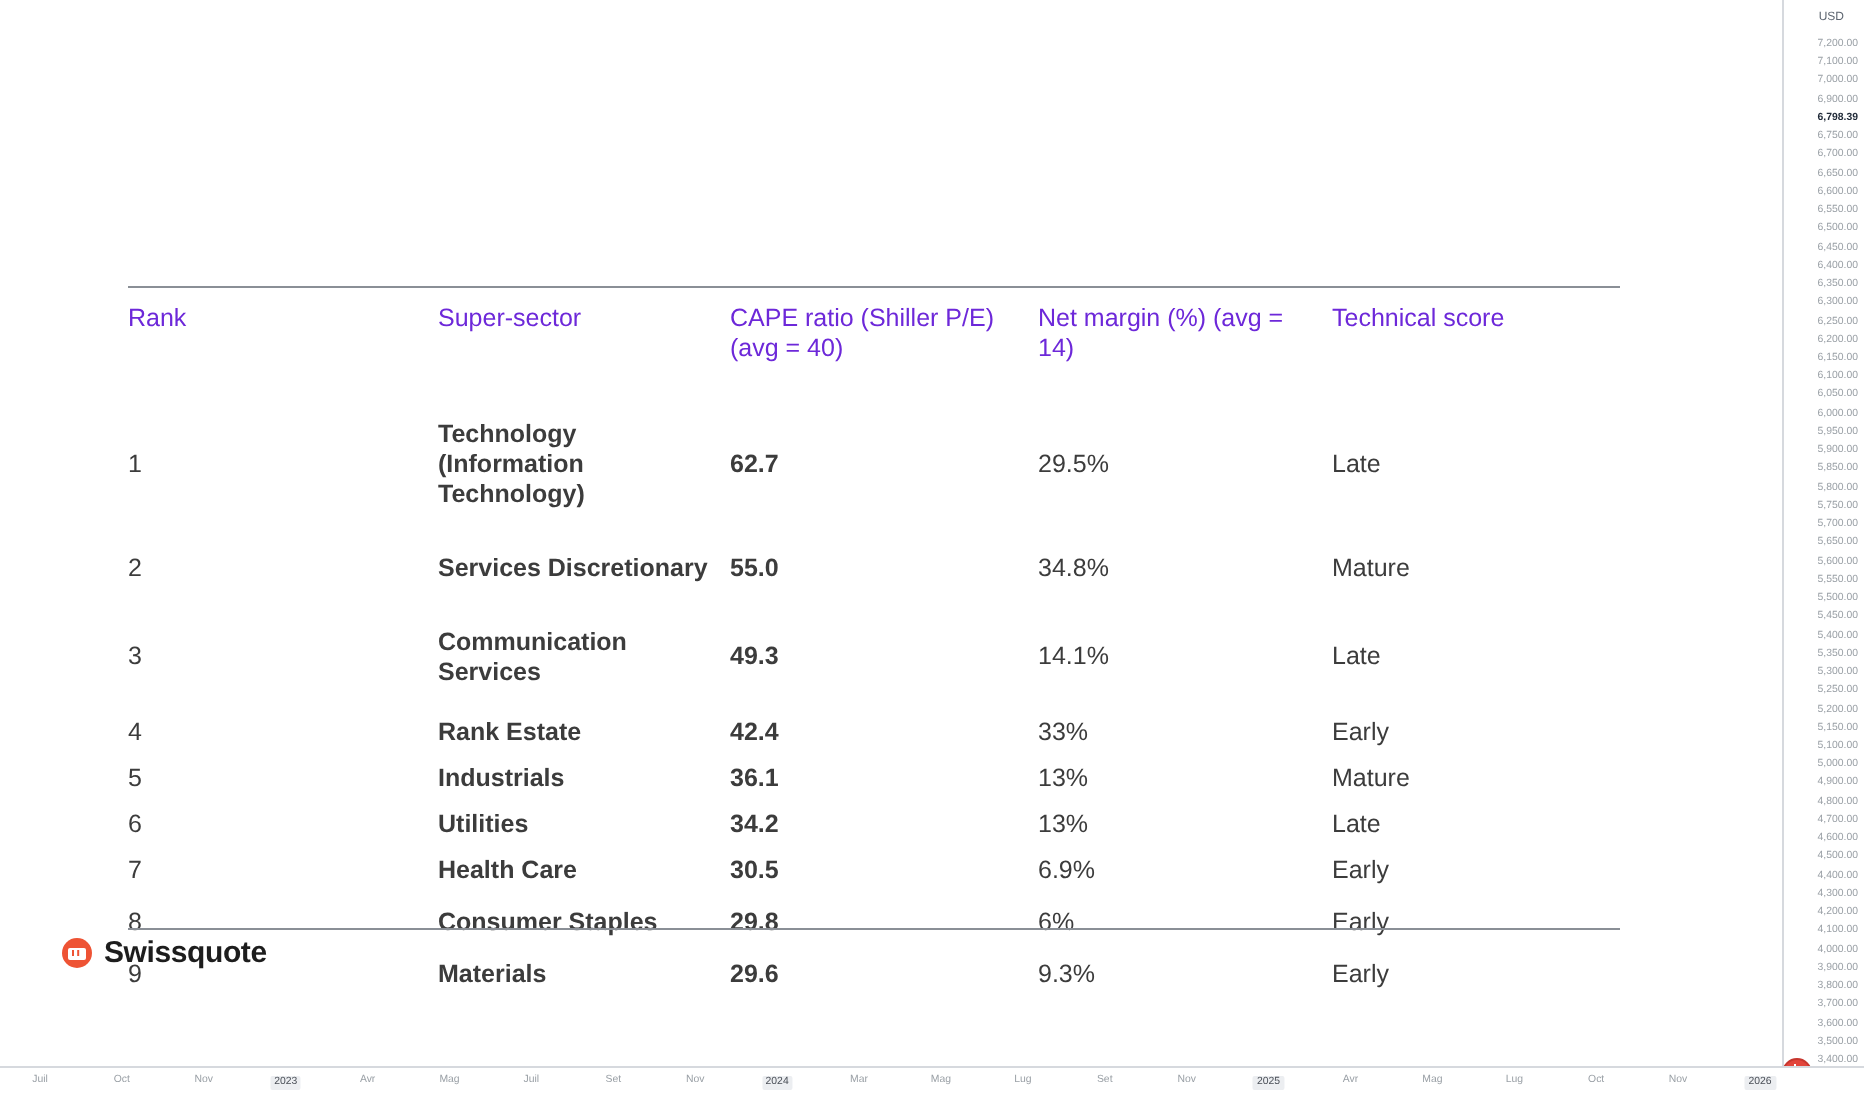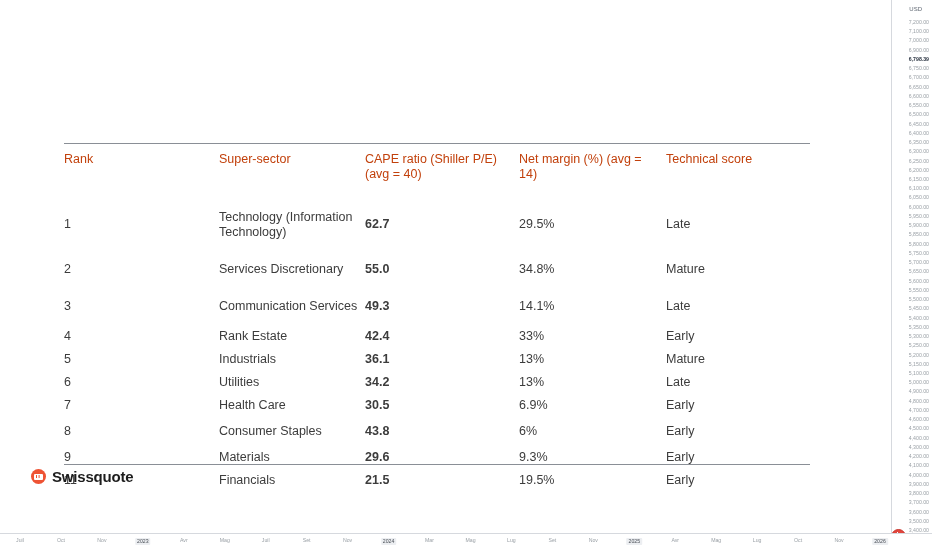--- a/index.html
+++ b/index.html
@@ -160,38 +160,38 @@
   }
   #ranking-table col.c-rank   { width: 155px; }
   #ranking-table col.c-sector { width: 146px; }
   #ranking-table col.c-cape   { width: 154px; }
   #ranking-table col.c-margin { width: 147px; }
   #ranking-table col.c-tech   { width: 144px; }
 
   #ranking-table th {
     font-size: 12.5px;
     font-weight: normal;
-    color: #c2410c;
+    color: #6d28d9;
     text-align: left;
     vertical-align: top;
     padding: 0 6px 16px 0;
     line-height: 1.22;
   }
   #ranking-table td {
     font-size: 12.5px;
     color: #3c3c3c;
     text-align: left;
     vertical-align: middle;
     padding: 4px 6px 4px 0;
     line-height: 1.2;
   }
   #ranking-table tr.tall td { padding-top: 11px; padding-bottom: 11px; }
   #ranking-table tr.mid td  { padding-top: 7px;  padding-bottom: 7px; }
 
-  td.sector-cell { font-weight: normal; }
+  td.sector-cell { font-weight: bold; }
   td.cape-cell   { font-weight: bold; }
 
   tr.tone-red td.sector-cell,
   tr.tone-red td.cape-cell   { color: #e0352b; }
   tr.tone-green td.sector-cell,
   tr.tone-green td.cape-cell { color: #2ba664; }
 
   
   #brand {
     position: absolute;
@@ -395,38 +395,31 @@
         <tr class="tone-green">
           <td class="rank-cell">7</td>
           <td class="sector-cell">Health Care</td>
           <td class="cape-cell">30.5</td>
           <td class="margin-cell">6.9%</td>
           <td class="tech-cell">Early</td>
         </tr>
         <tr class="tone-green mid">
           <td class="rank-cell">8</td>
           <td class="sector-cell">Consumer Staples</td>
-          <td class="cape-cell">43.8</td>
+          <td class="cape-cell">29.8</td>
           <td class="margin-cell">6%</td>
           <td class="tech-cell">Early</td>
         </tr>
         <tr class="tone-green">
           <td class="rank-cell">9</td>
           <td class="sector-cell">Materials</td>
           <td class="cape-cell">29.6</td>
           <td class="margin-cell">9.3%</td>
           <td class="tech-cell">Early</td>
         </tr>
-        <tr class="tone-green">
-          <td class="rank-cell">11</td>
-          <td class="sector-cell">Financials</td>
-          <td class="cape-cell">21.5</td>
-          <td class="margin-cell">19.5%</td>
-          <td class="tech-cell">Early</td>
-        </tr>
       </tbody>
   </table>
 
   <div id="table-bottom-rule"></div>
 
   <div id="brand">
     <div id="brand-mark"></div>
     <div id="brand-name">Swissquote</div>
   </div>
 </div>

